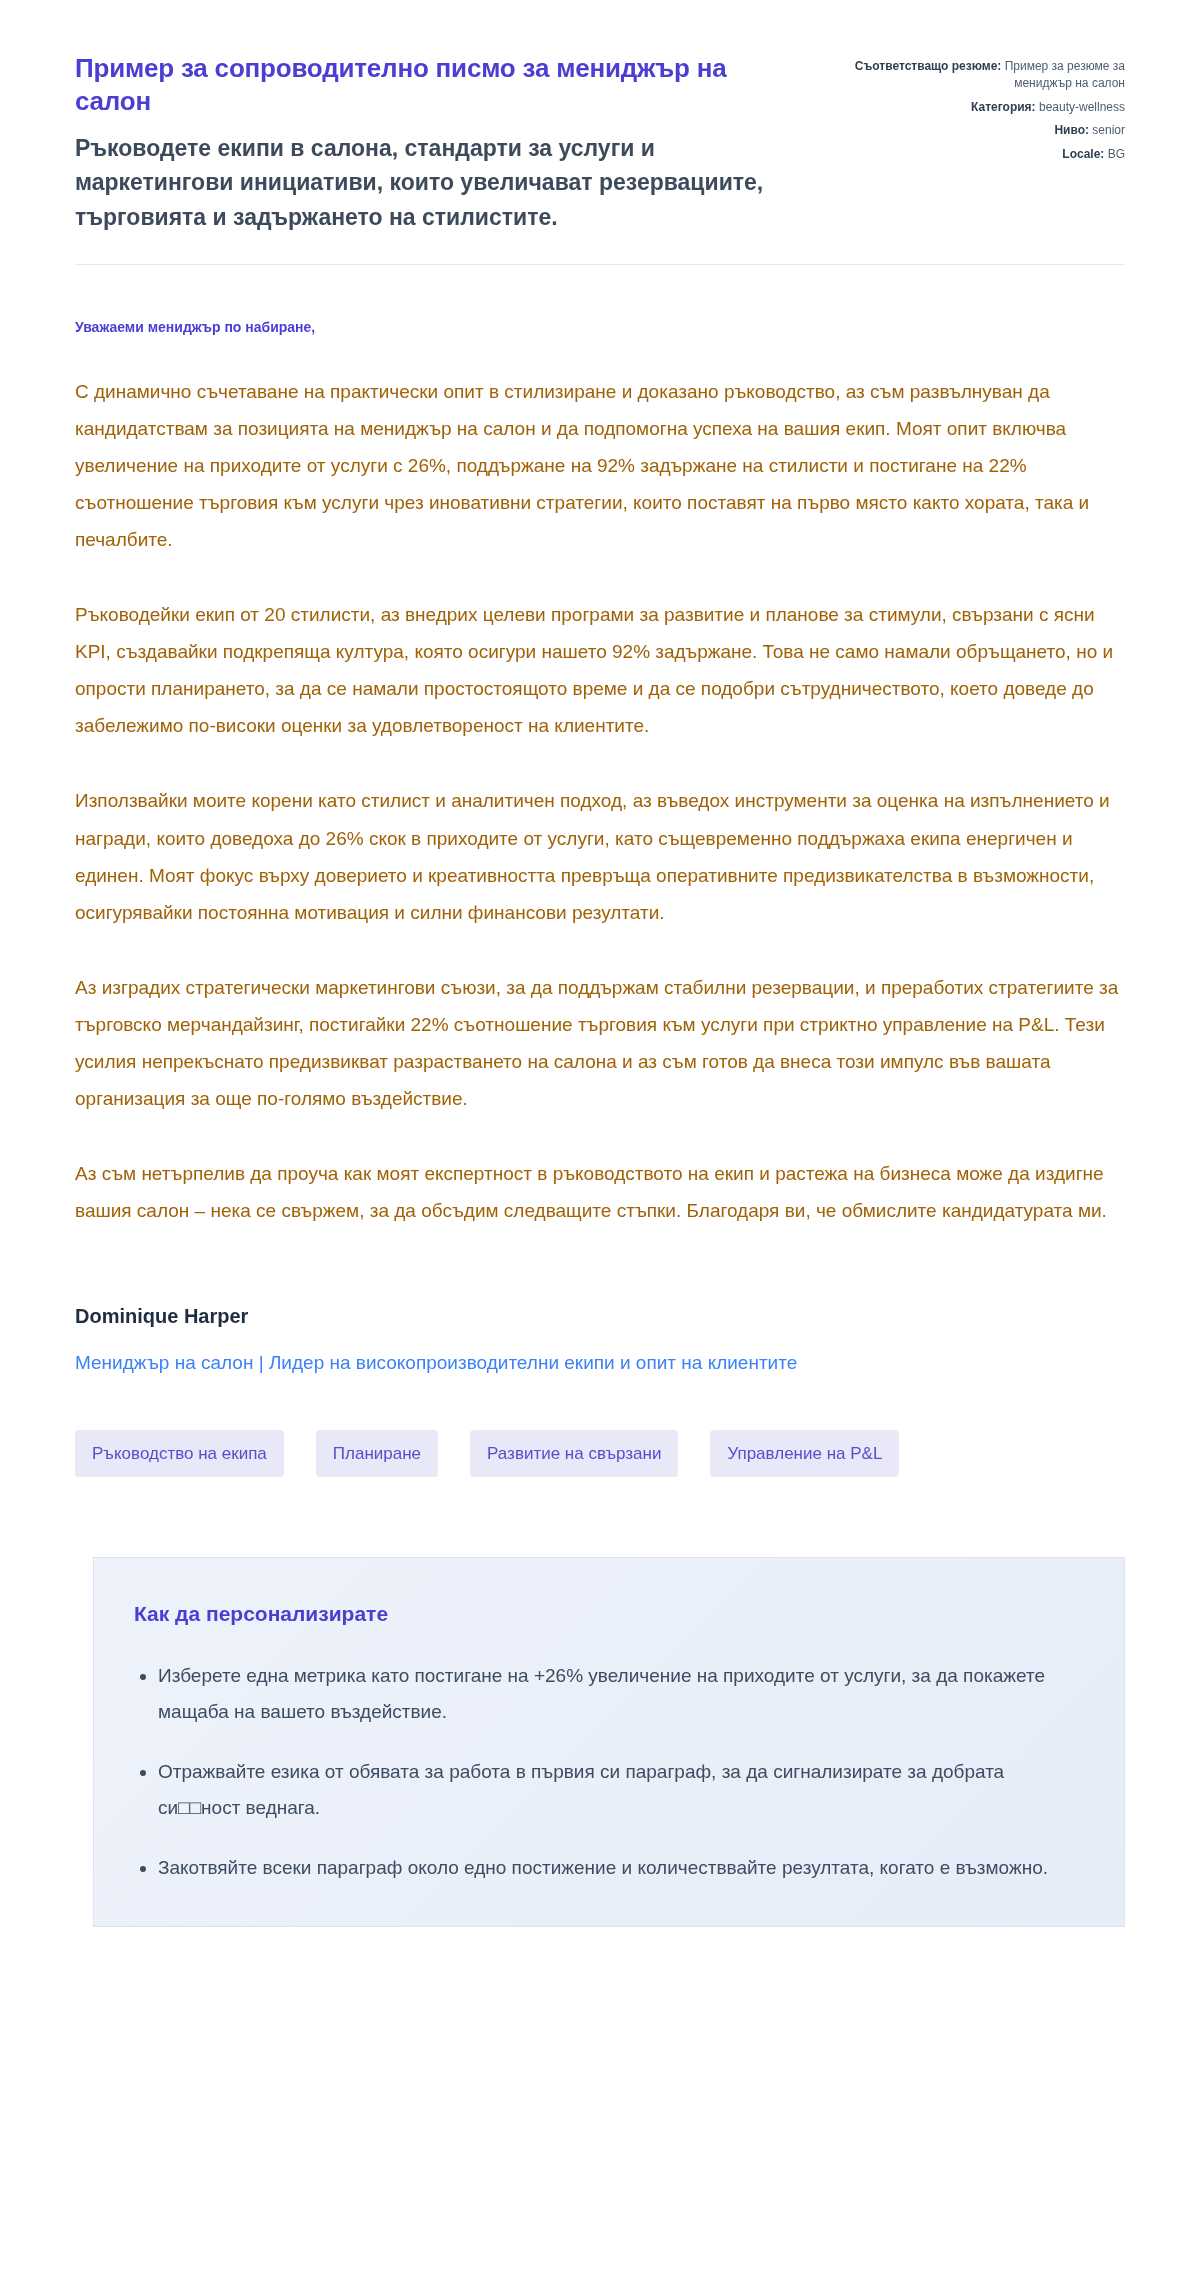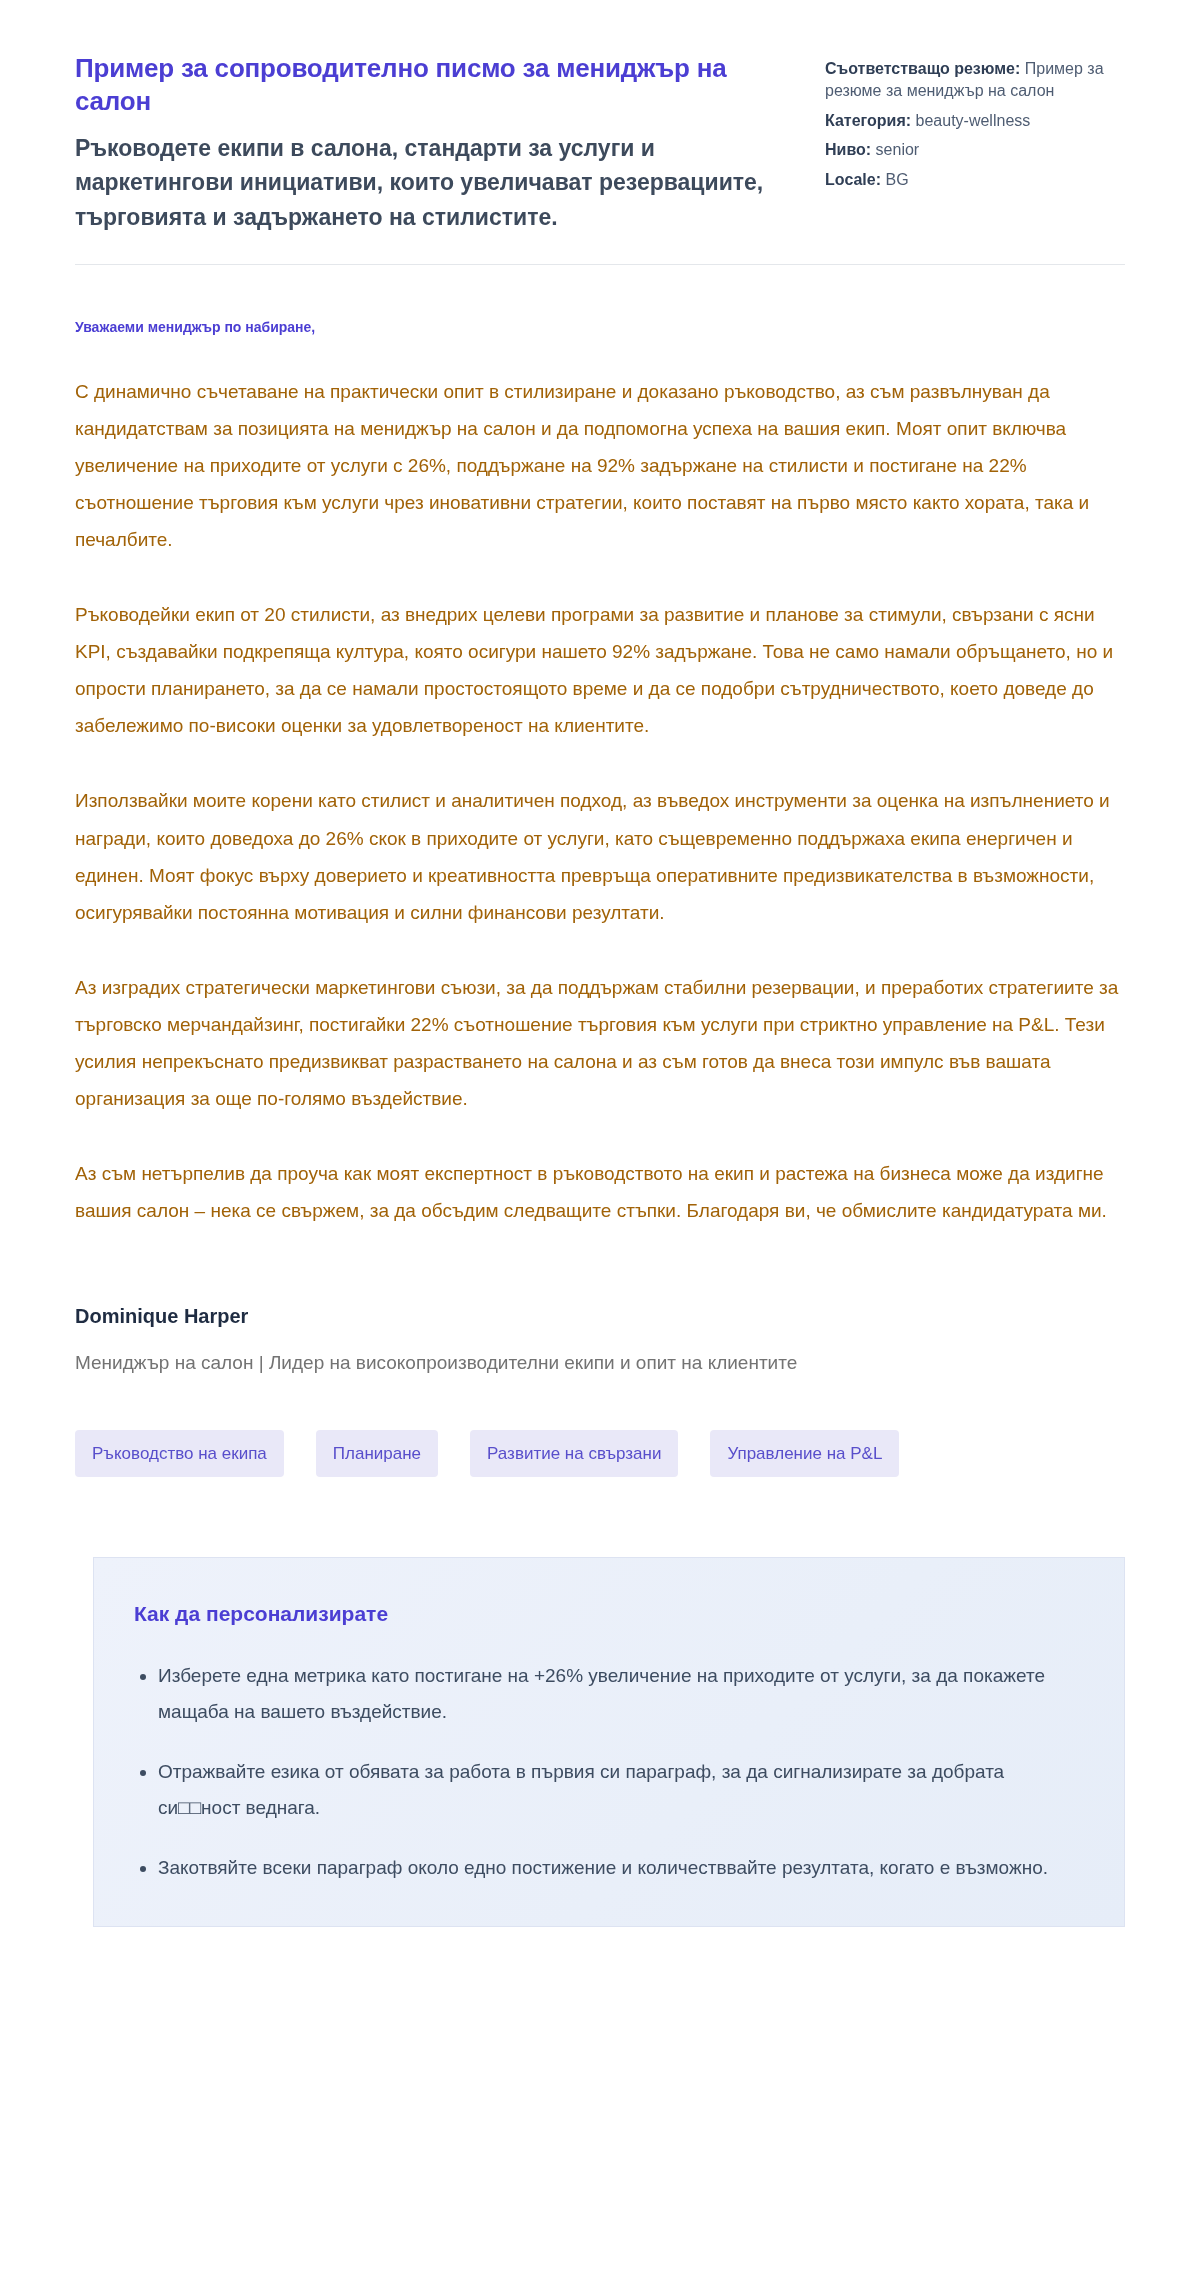--- a/index.html
+++ b/index.html
@@ -26,22 +26,22 @@
   .subtitle {
     font-size: 23px;
     font-weight: 700;
     line-height: 1.5;
     color: #3d4a5c;
     max-width: 700px;
   }
   .meta {
     width: 300px;
     margin-left: auto;
-    text-align: left;
-    font-size: 16px;
+    text-align: right;
+    font-size: 12px;
     line-height: 1.4;
     color: #4e5c72;
     padding-top: 6px;
   }
   .meta-item { margin-bottom: 7px; }
   .meta-label { color: #2f3e55; font-weight: 700; }
 
   .divider {
     border: none;
     border-top: 1px solid #e4e7eb;
@@ -64,21 +64,21 @@
   }
   .sig-name {
     margin-top: 76px;
     font-size: 20px;
     font-weight: 700;
     color: #1f2c42;
   }
   .sig-role {
     margin-top: 24px;
     font-size: 19px;
-    color: #737373;
+    color: #3b82f6;
   }
 
   
   .tags {
     margin-top: 56px;
     display: flex;
     flex-wrap: wrap;
     gap: 32px;
     max-width: 1050px;
   }

